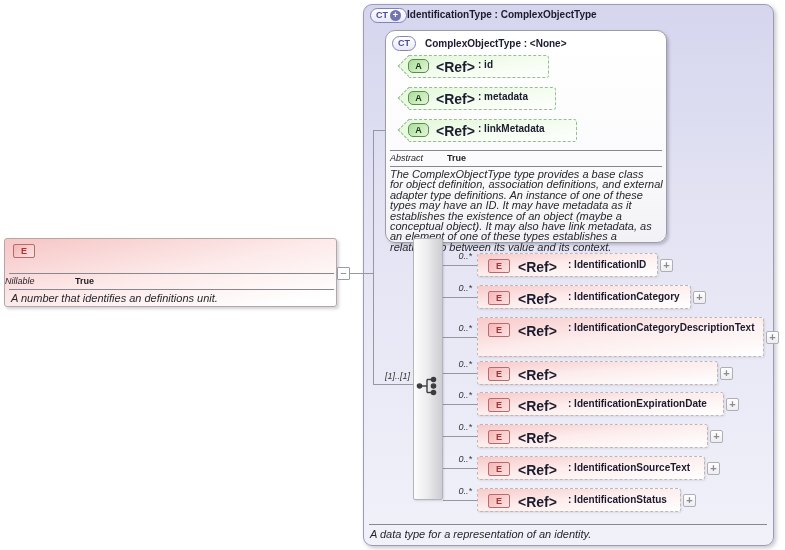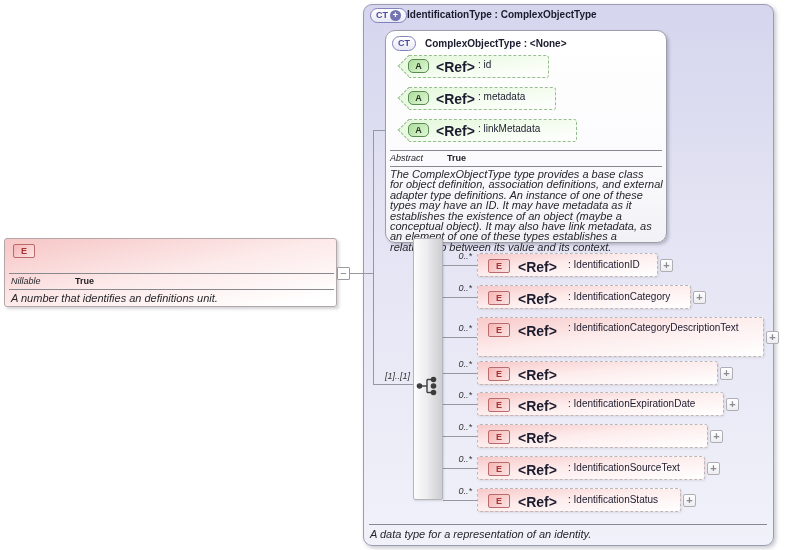--- a/index.html
+++ b/index.html
@@ -36,21 +36,21 @@
 
   
   .elem-row { position:absolute; border:1px dashed #b9b9bd; border-radius:3px;
     background:linear-gradient(to bottom right,#f8caca 0%,#fdecec 45%,#ffffff 100%);
     box-shadow:1px 1px 2px rgba(0,0,0,.08); }
   .e-icon { position:absolute; left:10px; top:5px; width:22px; height:14px;
     border:1px solid #b96a6a; border-radius:2px; text-align:center;
     font-weight:bold; font-size:9px; line-height:12px; color:#a23434;
     background:linear-gradient(135deg,#f5b5b5 0%,#fce4e4 100%); }
   .ref { position:absolute; left:40px; top:5px; font-weight:bold; font-size:14px; color:#1b1b2e; }
-  .ename { position:absolute; left:74px; top:5px; right:4px; font-weight:normal;
+  .ename { position:absolute; left:74px; top:5px; right:4px; font-weight:bold;
     font-size:10px; color:#1b1b2e; line-height:12px; white-space:nowrap;padding-left:16px; }
   .ename.wrap { white-space:normal; word-break:break-all; top:4px; }
 
   
   .attr-tag { position:absolute; height:23px; }
   .attr-body { position:absolute; left:11px; right:0; top:0; bottom:0;
     border:1px dashed #98bd92; border-left:none; border-radius:0 3px 3px 0;
     background:linear-gradient(to bottom right,#e3f8da 0%,#f3fcee 50%,#ffffff 100%); }
   .attr-tip { position:absolute; left:3px; top:3px; width:16px; height:16px;
     transform:rotate(45deg); border-left:1px dashed #98bd92;
@@ -232,21 +232,21 @@
     <span class="ename">: IdentificationStatus</span>
   </div>
   <div class="plus-btn" style="left:683px;top:494px">+</div>
 
   <div class="sep" style="left:369px;top:524px;width:398px"></div>
   <div class="abs annot" style="left:370px;top:529px;width:400px">A data type for a representation of an identity.</div>
 
   <div class="left-box">
     <span class="e-icon" style="left:8px;top:5px">E</span>
     <div class="sep" style="left:4px;top:34px;width:325px"></div>
-    <div class="abs prop-label" style="left:6px;top:37px">Nillable</div>
+    <div class="abs prop-label" style="left:0;top:37px">Nillable</div>
     <div class="abs prop-value" style="left:56px;top:37px">True</div>
     <div class="sep" style="left:4px;top:50px;width:325px"></div>
     <div class="abs annot" style="left:6px;top:54px;width:322px">A number that identifies an definitions unit.</div>
   </div>
 
   <div class="minus-btn">−</div>
 
 </div>
 
 </body></html>

